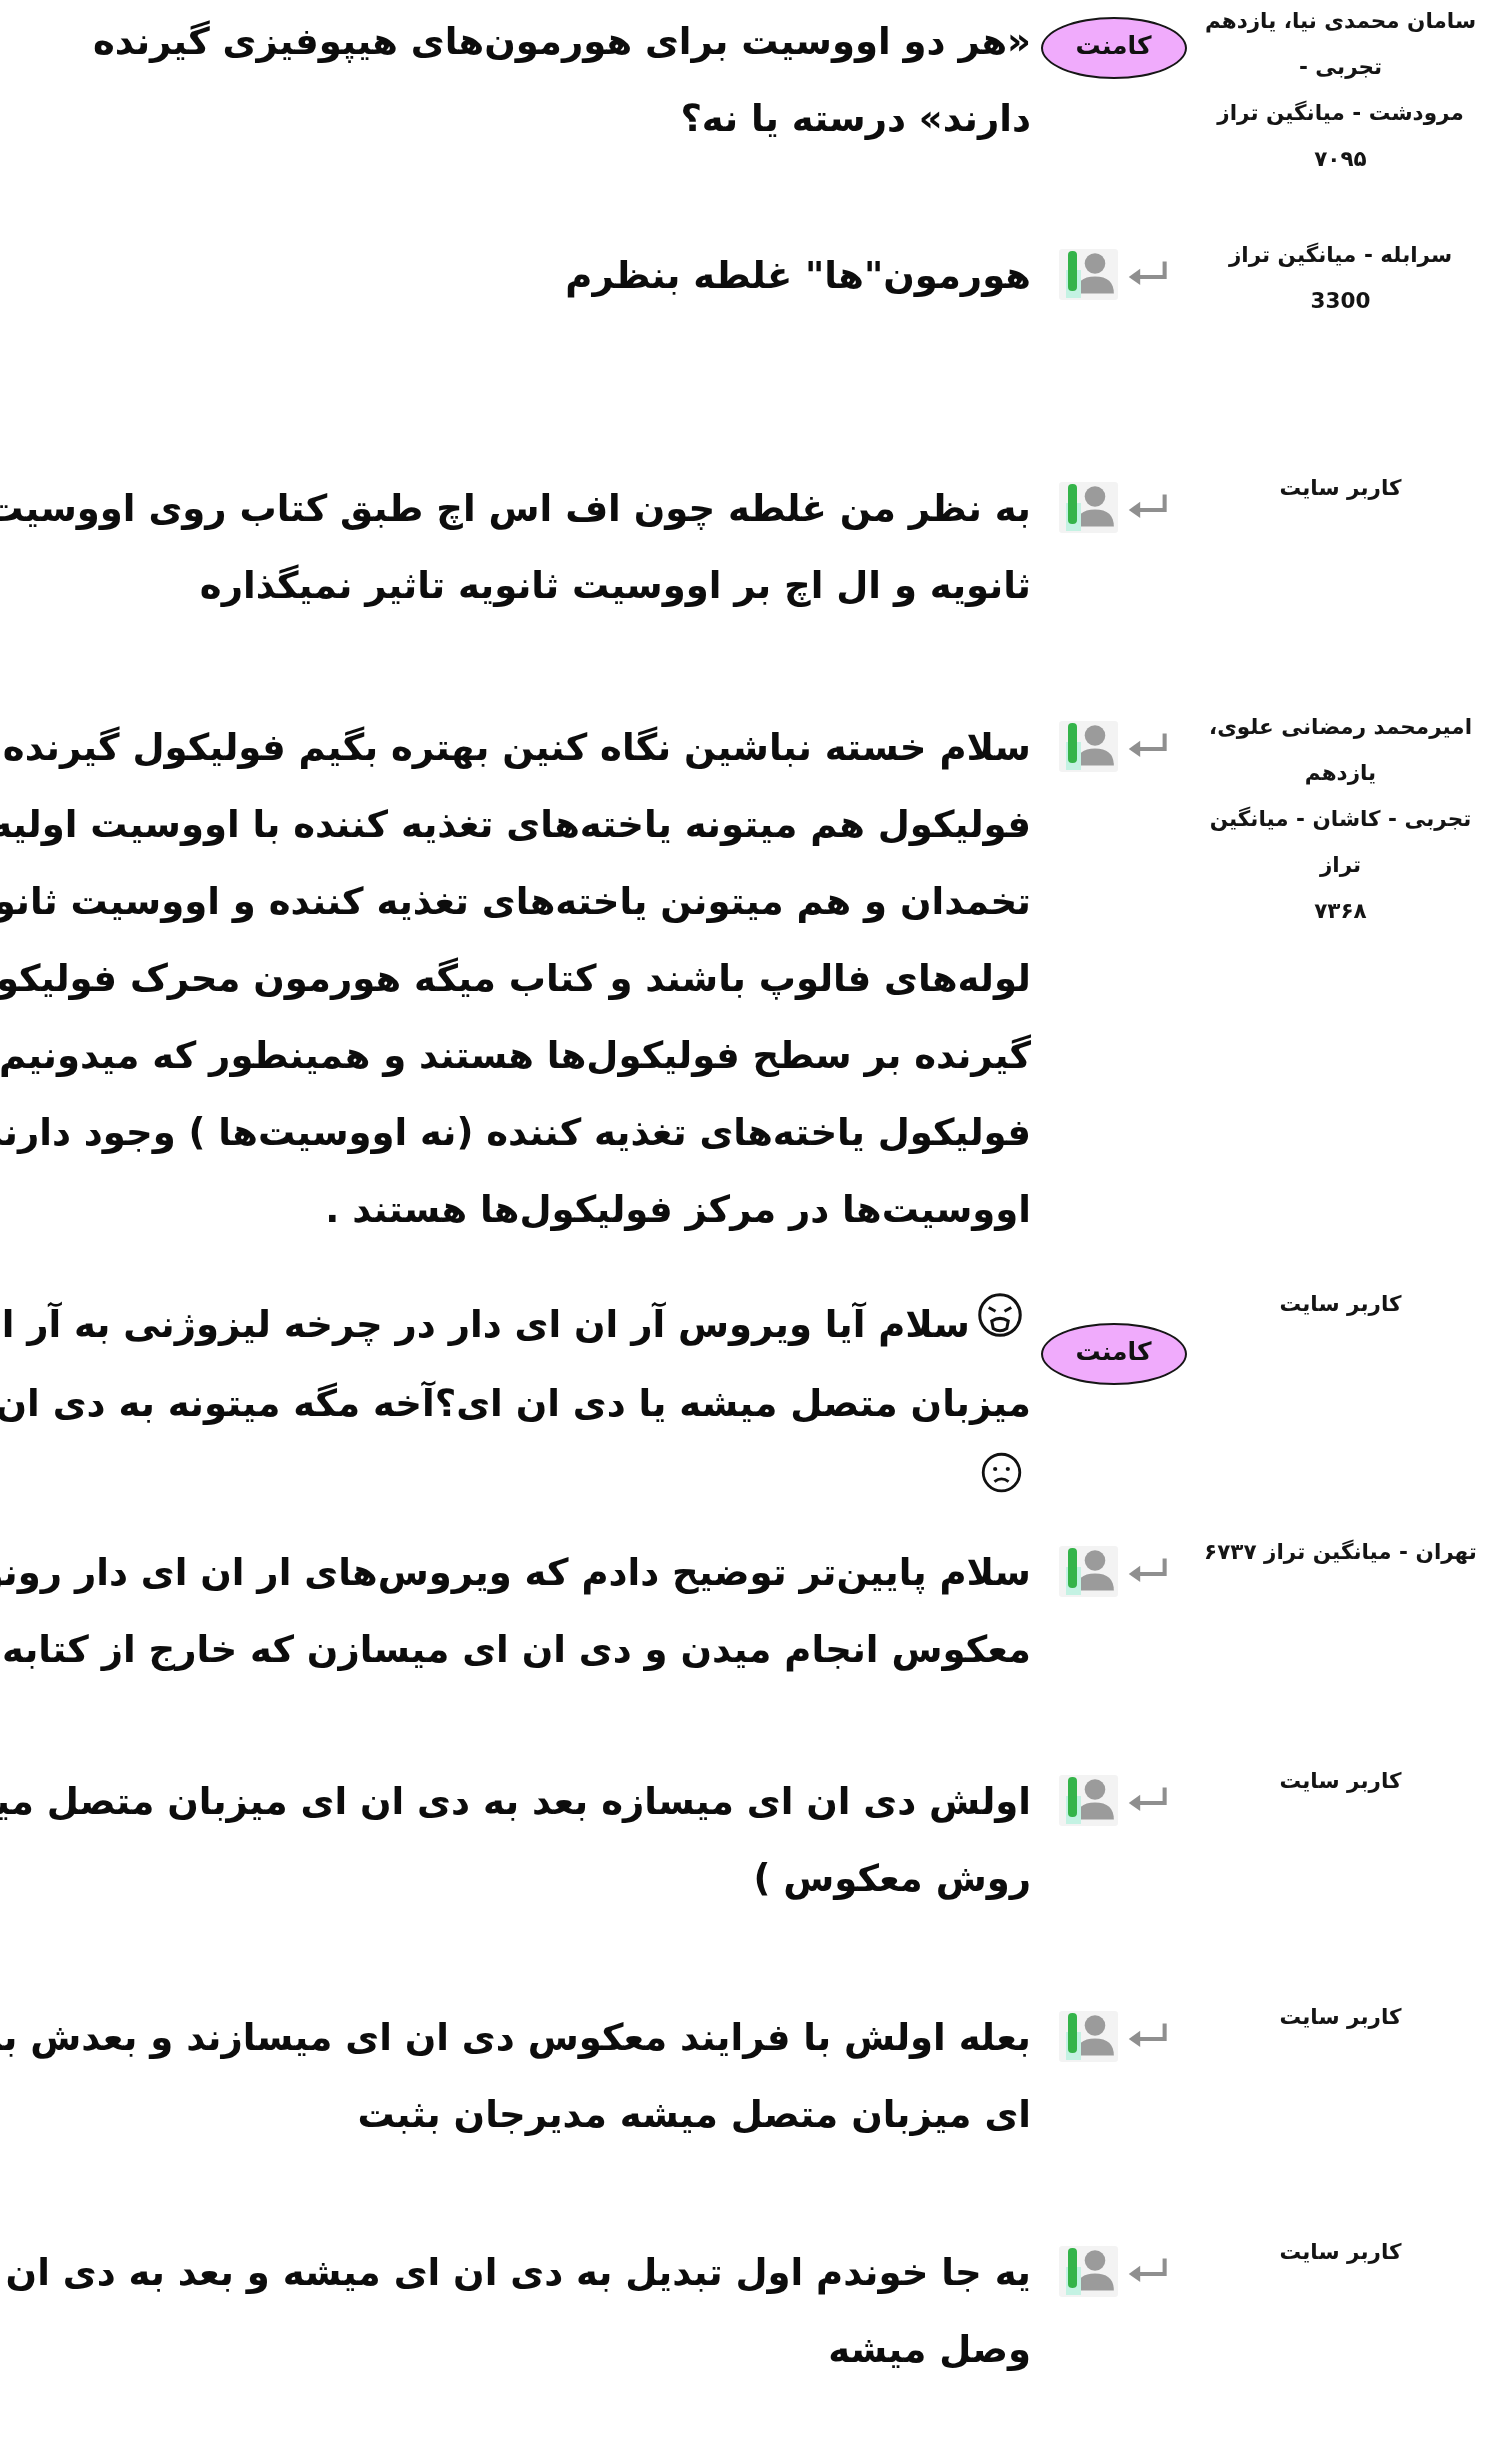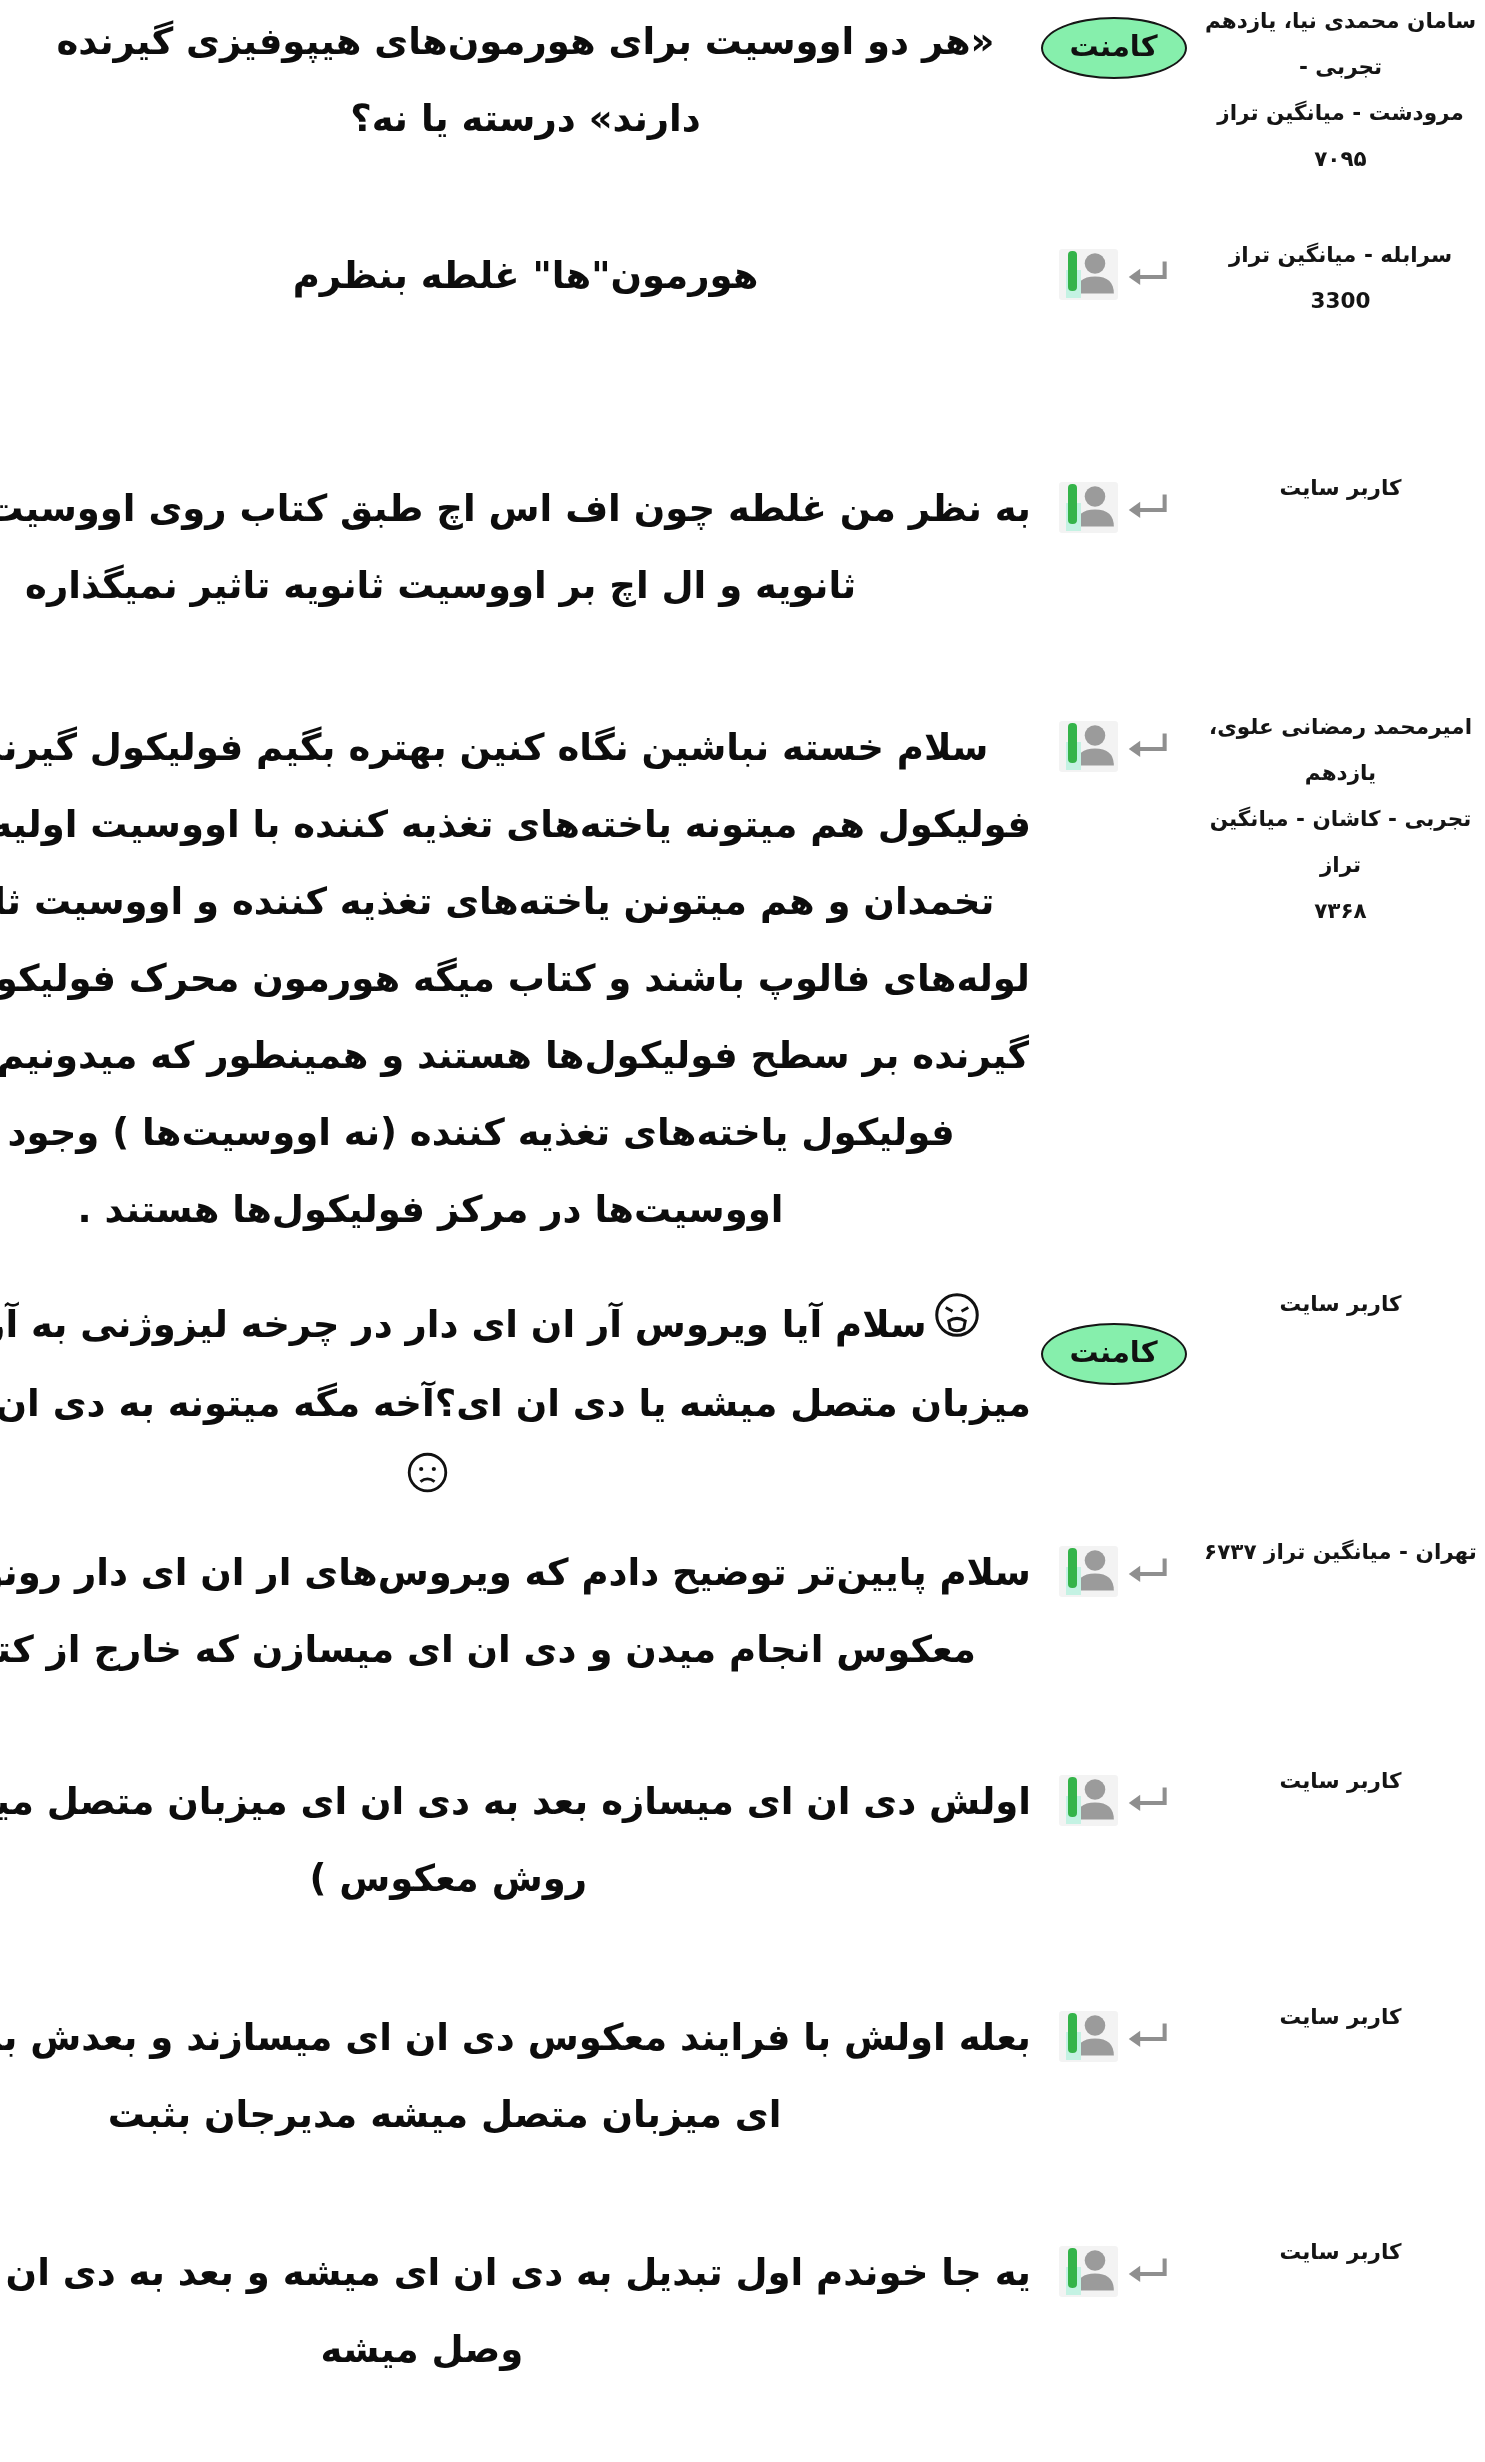--- a/index.html
+++ b/index.html
@@ -1,23 +1,23 @@
 <!DOCTYPE html>
 <html lang="fa" dir="rtl" style="font-size:13.2px"><head>
 <meta charset="utf-8">
 <style>
   html,body{margin:0;padding:0;background:#ffffff;}
   body{font-family:"DejaVu Sans", sans-serif; color:#111;}
   .canvas{position:relative;width:1485px;height:2462px;background:#ffffff;overflow:hidden;direction:rtl;}
   .row{position:absolute;left:0;right:0;display:flex;align-items:flex-start;direction:rtl;}
   .author-col{flex:0 0 289px;width:289px;text-align:center;font-size:21.5px;font-weight:bold;line-height:46px;margin-top:-5px;color:#151515;}
   .icon-col{flex:0 0 165px;width:165px;display:flex;justify-content:center;align-items:flex-start;gap:8.3px;padding-top:11.6px;}
-  .text-col{flex:1;text-align:center;font-size:37px;font-weight:bold;line-height:77px;color:#0d0d0d;padding-left:20px;}
+  .text-col{flex:1;text-align:right;font-size:37px;font-weight:bold;line-height:77px;color:#0d0d0d;padding-left:20px;}
   .tline{white-space:nowrap;}
-  .badge{display:inline-block;border:2.5px solid #161616;border-radius:50%;width:142px;height:58px;line-height:54px;text-align:center;font-size:29px;font-weight:bold;background:#86efac;}
+  .badge{display:inline-block;border:2.5px solid #161616;border-radius:50%;width:142px;height:58px;line-height:54px;text-align:center;font-size:25px;font-weight:bold;background:#f0abfc;}
   .badge.b1{margin-top:1.7px;}
   .badge.b5{margin-top:25px;}
   .reply-arrow{margin-top:10px;}
   .avatar{position:relative;width:59px;height:51px;background:#f3f3f3;border-radius:3.3px;flex:0 0 59px;}
   .avatar .mint{position:absolute;left:6.6px;top:21.5px;width:15px;height:28px;background:#c4f2e3;}
   .avatar .greenbar{position:absolute;left:9px;top:2.5px;width:9px;height:40px;background:#35b44a;border-radius:4.1px;}
   .emoji{display:inline-block;vertical-align:middle;margin:0 6.6px;}
 </style>
 </head>
 <body>

